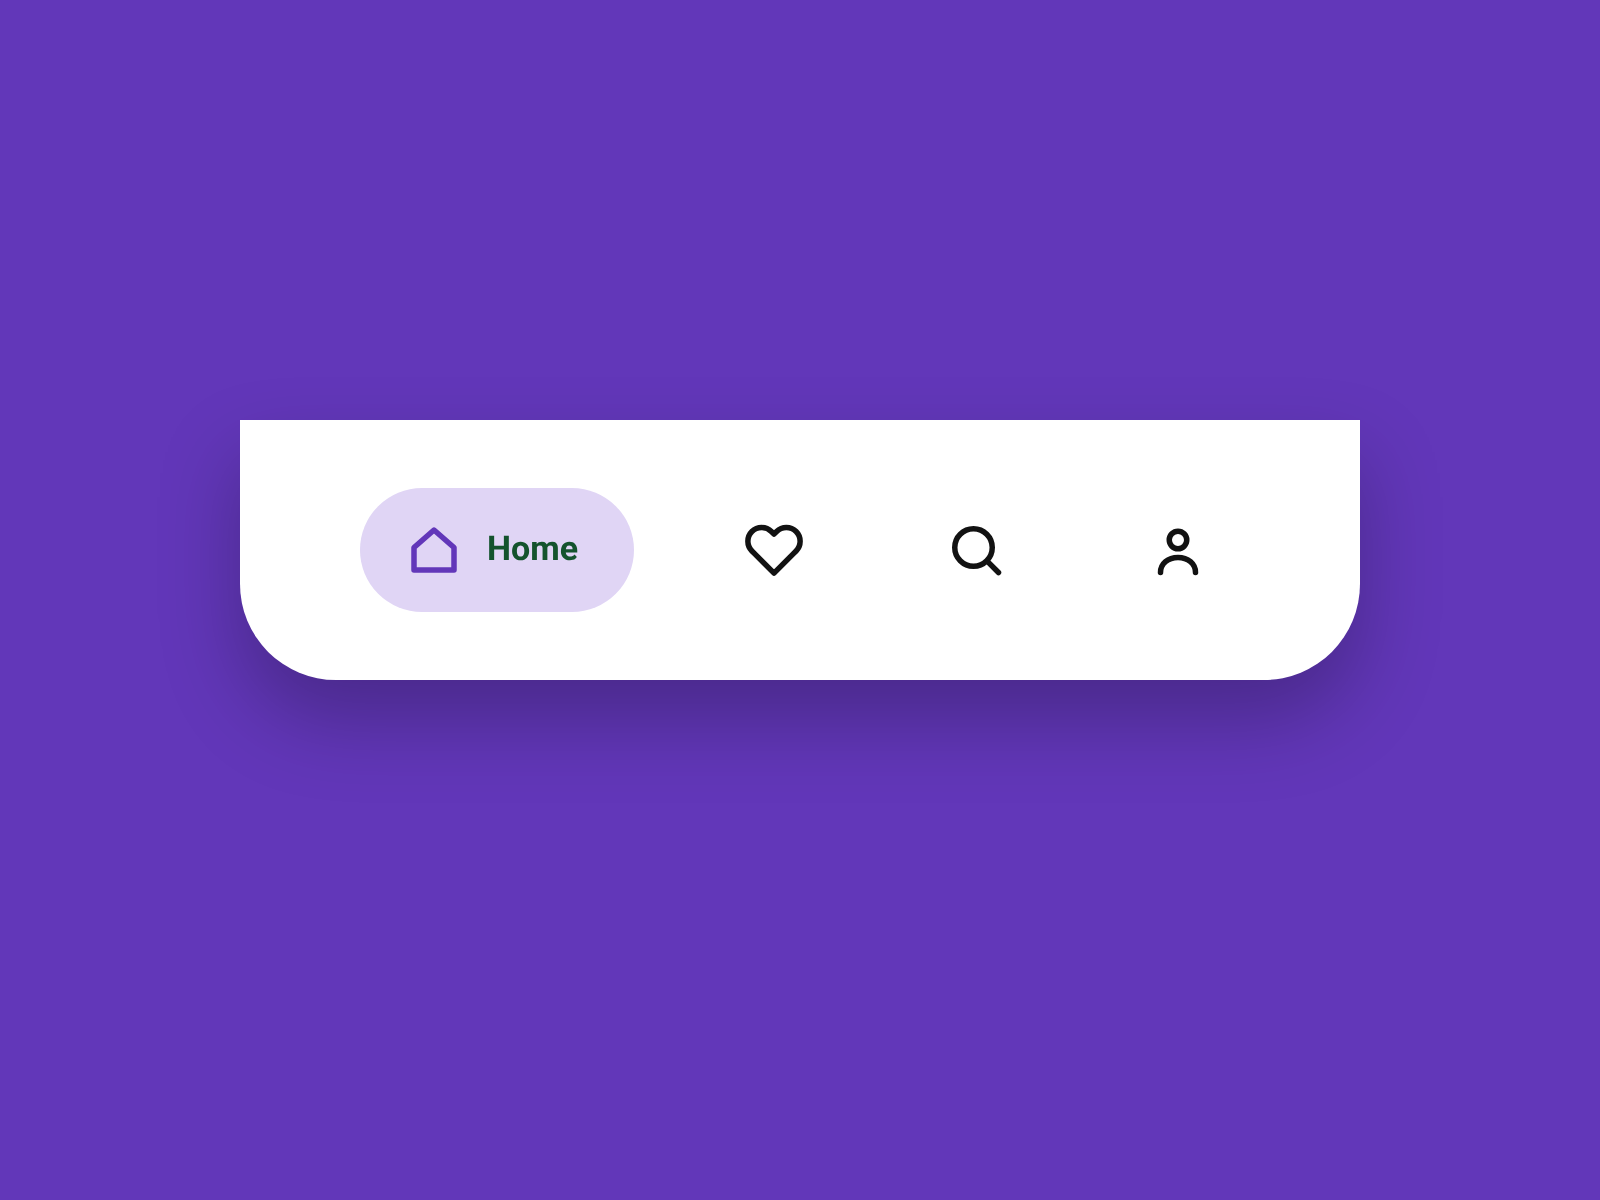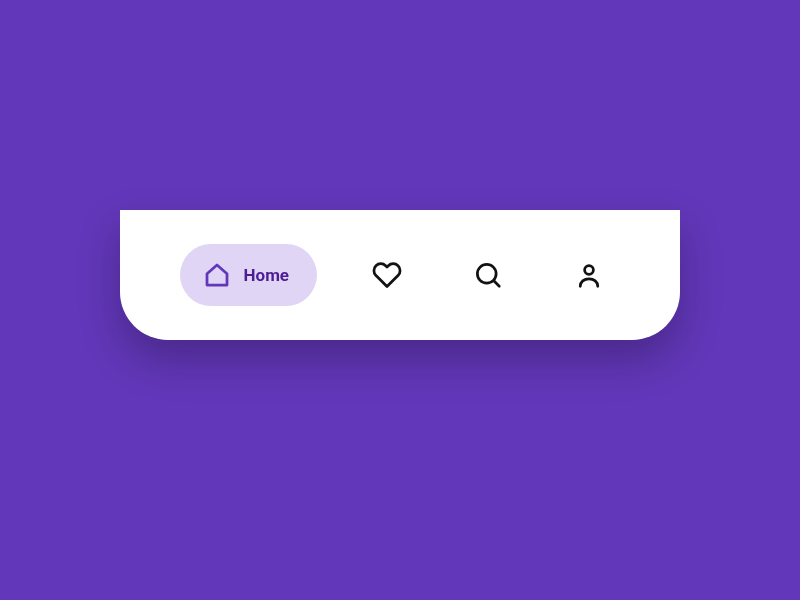--- a/index.html
+++ b/index.html
@@ -41,21 +41,21 @@
     }
     .nav-item.active {
       background: #e0d5f5;
       padding: 0 28px 0 22px;
       gap: 12px;
     }
     .nav-item.active .icon-wrap svg {
       stroke: #6237b9;
     }
     .nav-label {
-      color: #4c1d95;
+      color: #14532d;
       font-weight: 700;
       font-size: 17px;
     }
     .icon-wrap {
       display: flex;
       align-items: center;
       justify-content: center;
     }
     .icon-wrap svg {
       width: 30px;

